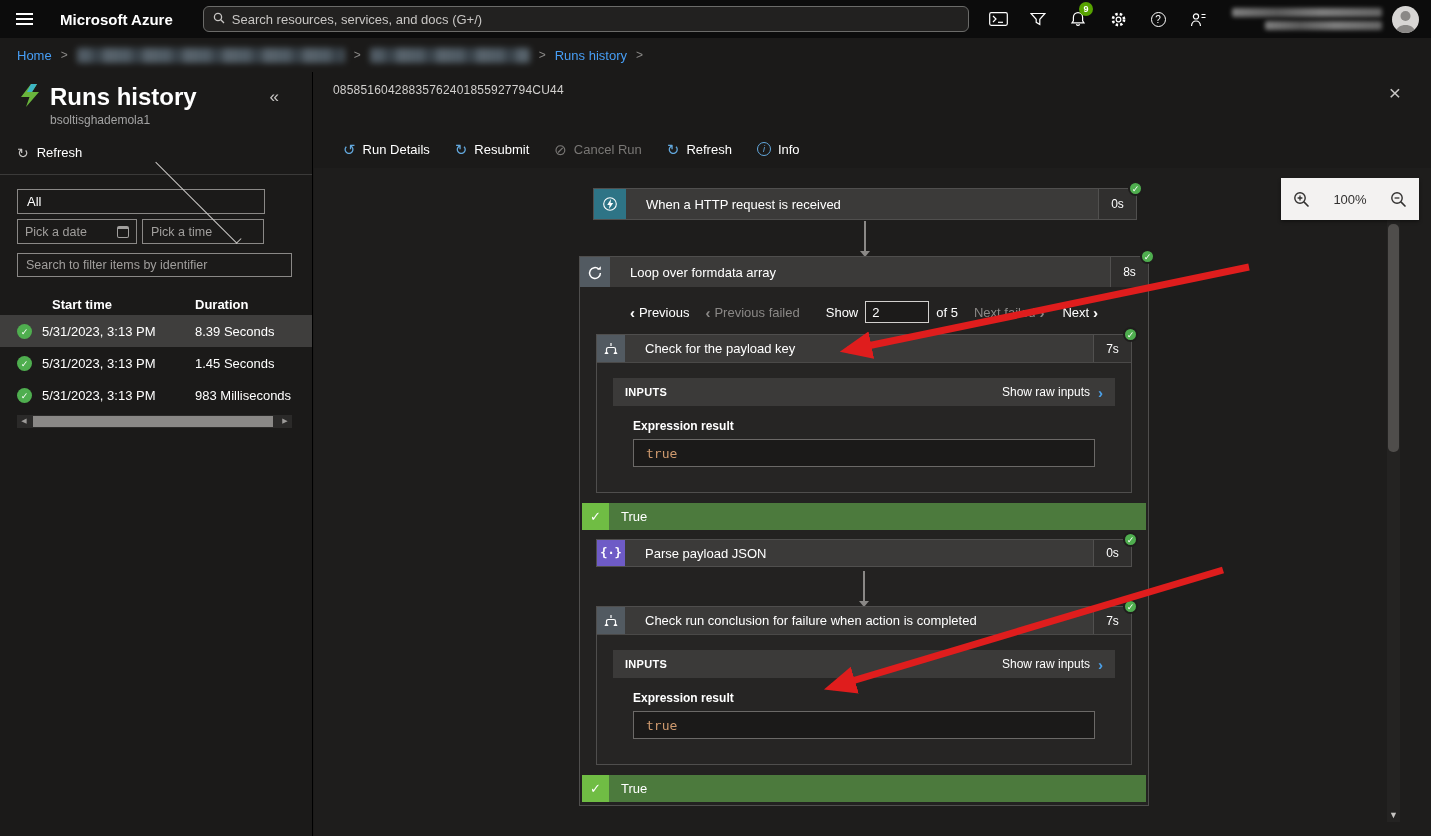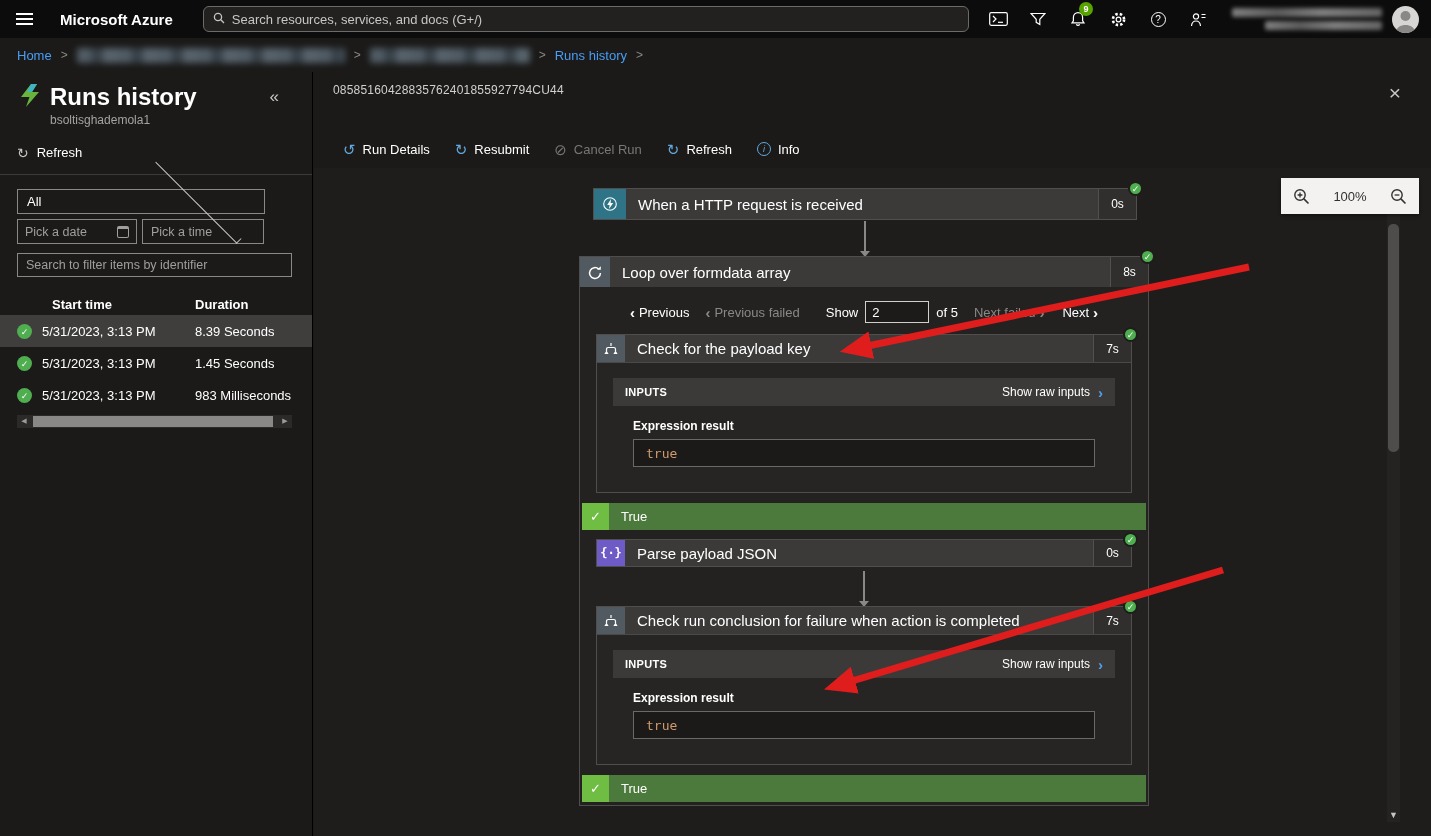--- a/index.html
+++ b/index.html
@@ -77,21 +77,21 @@
 .tool .tic{color:#63a8dd;font-size:15px;line-height:1}
 .tool.disabled{color:#797775;cursor:default}
 .tool.disabled .tic{color:#797775}
 .infoc{width:14px;height:14px;border:1.3px solid #63a8dd;border-radius:50%;color:#63a8dd;font-size:9px;font-style:italic;display:flex;align-items:center;justify-content:center}
 
 
 .canvas{position:absolute;top:96px;left:0;right:0;bottom:0;background:#1e1d1c;overflow:hidden}
 .bar{position:relative;display:flex;align-items:stretch;background:#3b3a39;border:1px solid #504f4e}
 .bar.nob{border:none}
 .icsq{flex:none;display:flex;align-items:center;justify-content:center;color:#fff}
-.lbl{flex:1;display:flex;align-items:center;padding-left:12px;white-space:nowrap;overflow:hidden;font-size:15px}
+.lbl{flex:1;display:flex;align-items:center;padding-left:20px;white-space:nowrap;overflow:hidden;font-size:13px}
 .dur{flex:none;width:38px;display:flex;align-items:center;justify-content:center;font-size:12px;border-left:1px solid rgba(255,255,255,.16);background:rgba(0,0,0,.18)}
 .h32{height:32px}.h32 .icsq{width:32px}
 .h30{height:30px}.h30 .icsq{width:30px}
 .h28{height:28px}.h28 .icsq{width:28px}
 .ic-http{background:#2e7486}
 .ic-gray{background:#525a61}
 .ic-json{background:#6e5bc6;font-family:"DejaVu Sans Mono",monospace;font-size:12px;font-weight:700}
 .ok{position:absolute;top:-8px;right:-7px;width:15px;height:15px;border-radius:50%;background:#4fae4f;border:2px solid #1e1d1c;color:#fff;font-size:9px;font-weight:700;display:flex;align-items:center;justify-content:center;z-index:7}
 .trigger{position:absolute;left:279px;top:20px;width:544px;cursor:pointer}
 .conn1{position:absolute;left:550px;top:53px;width:2px;height:30px;background:#8a8886}
@@ -110,21 +110,21 @@
 .raw{display:flex;align-items:center;gap:8px;font-size:12px;cursor:pointer}
 .rchev{color:#4ba0e8;font-weight:700;font-size:15px}
 .exlbl{margin:13px 20px 0;font-size:12px;font-weight:700}
 .exbox{margin:6px 20px 0;height:28px;border:1px solid #6b6967;background:#1b1a19;display:flex;align-items:center;padding-left:12px;font-family:"DejaVu Sans Mono",monospace;font-size:13px;color:#cf9a6e}
 .truebar{margin:10px 2px 0;height:27px;background:#4c7a3d;display:flex;align-items:center;cursor:pointer}
 .tick{width:27px;height:27px;background:#70bd44;display:flex;align-items:center;justify-content:center;font-weight:700;font-size:13px;flex:none}
 .tlabel{padding-left:12px}
 .parse{margin:9px 16px 0;cursor:pointer}
 .connflow{position:relative;width:2px;height:30px;background:#8a8886;margin:4px auto 0}
 .cond2{margin-top:5px}
-.zoom{position:absolute;right:12px;top:10px;width:138px;height:36px;background:#f3f2f1;color:#323130;display:flex;align-items:center;justify-content:space-between;padding:4px 12px;box-shadow:0 1.6px 3.6px rgba(0,0,0,.45);z-index:40}
+.zoom{position:absolute;right:12px;top:10px;width:138px;height:42px;background:#f3f2f1;color:#323130;display:flex;align-items:center;justify-content:space-between;padding:4px 12px;box-shadow:0 1.6px 3.6px rgba(0,0,0,.45);z-index:40}
 .zt{font-size:13px}
 .zbtn{cursor:pointer;display:flex;align-items:center}
 .vtrack{position:absolute;right:31px;top:46px;bottom:14px;width:13px;background:#242322;z-index:30;cursor:pointer}
 .vthumb{position:absolute;left:1px;top:10px;width:11px;height:228px;background:#4f4d4b;border-radius:5px}
 .vdown{position:absolute;bottom:2px;left:0;width:13px;text-align:center;color:#c8c6c4;font-size:9px}
 .arrows{position:absolute;top:0;left:0;pointer-events:none;z-index:60}
 </style>
 </head>
 <body>
 

